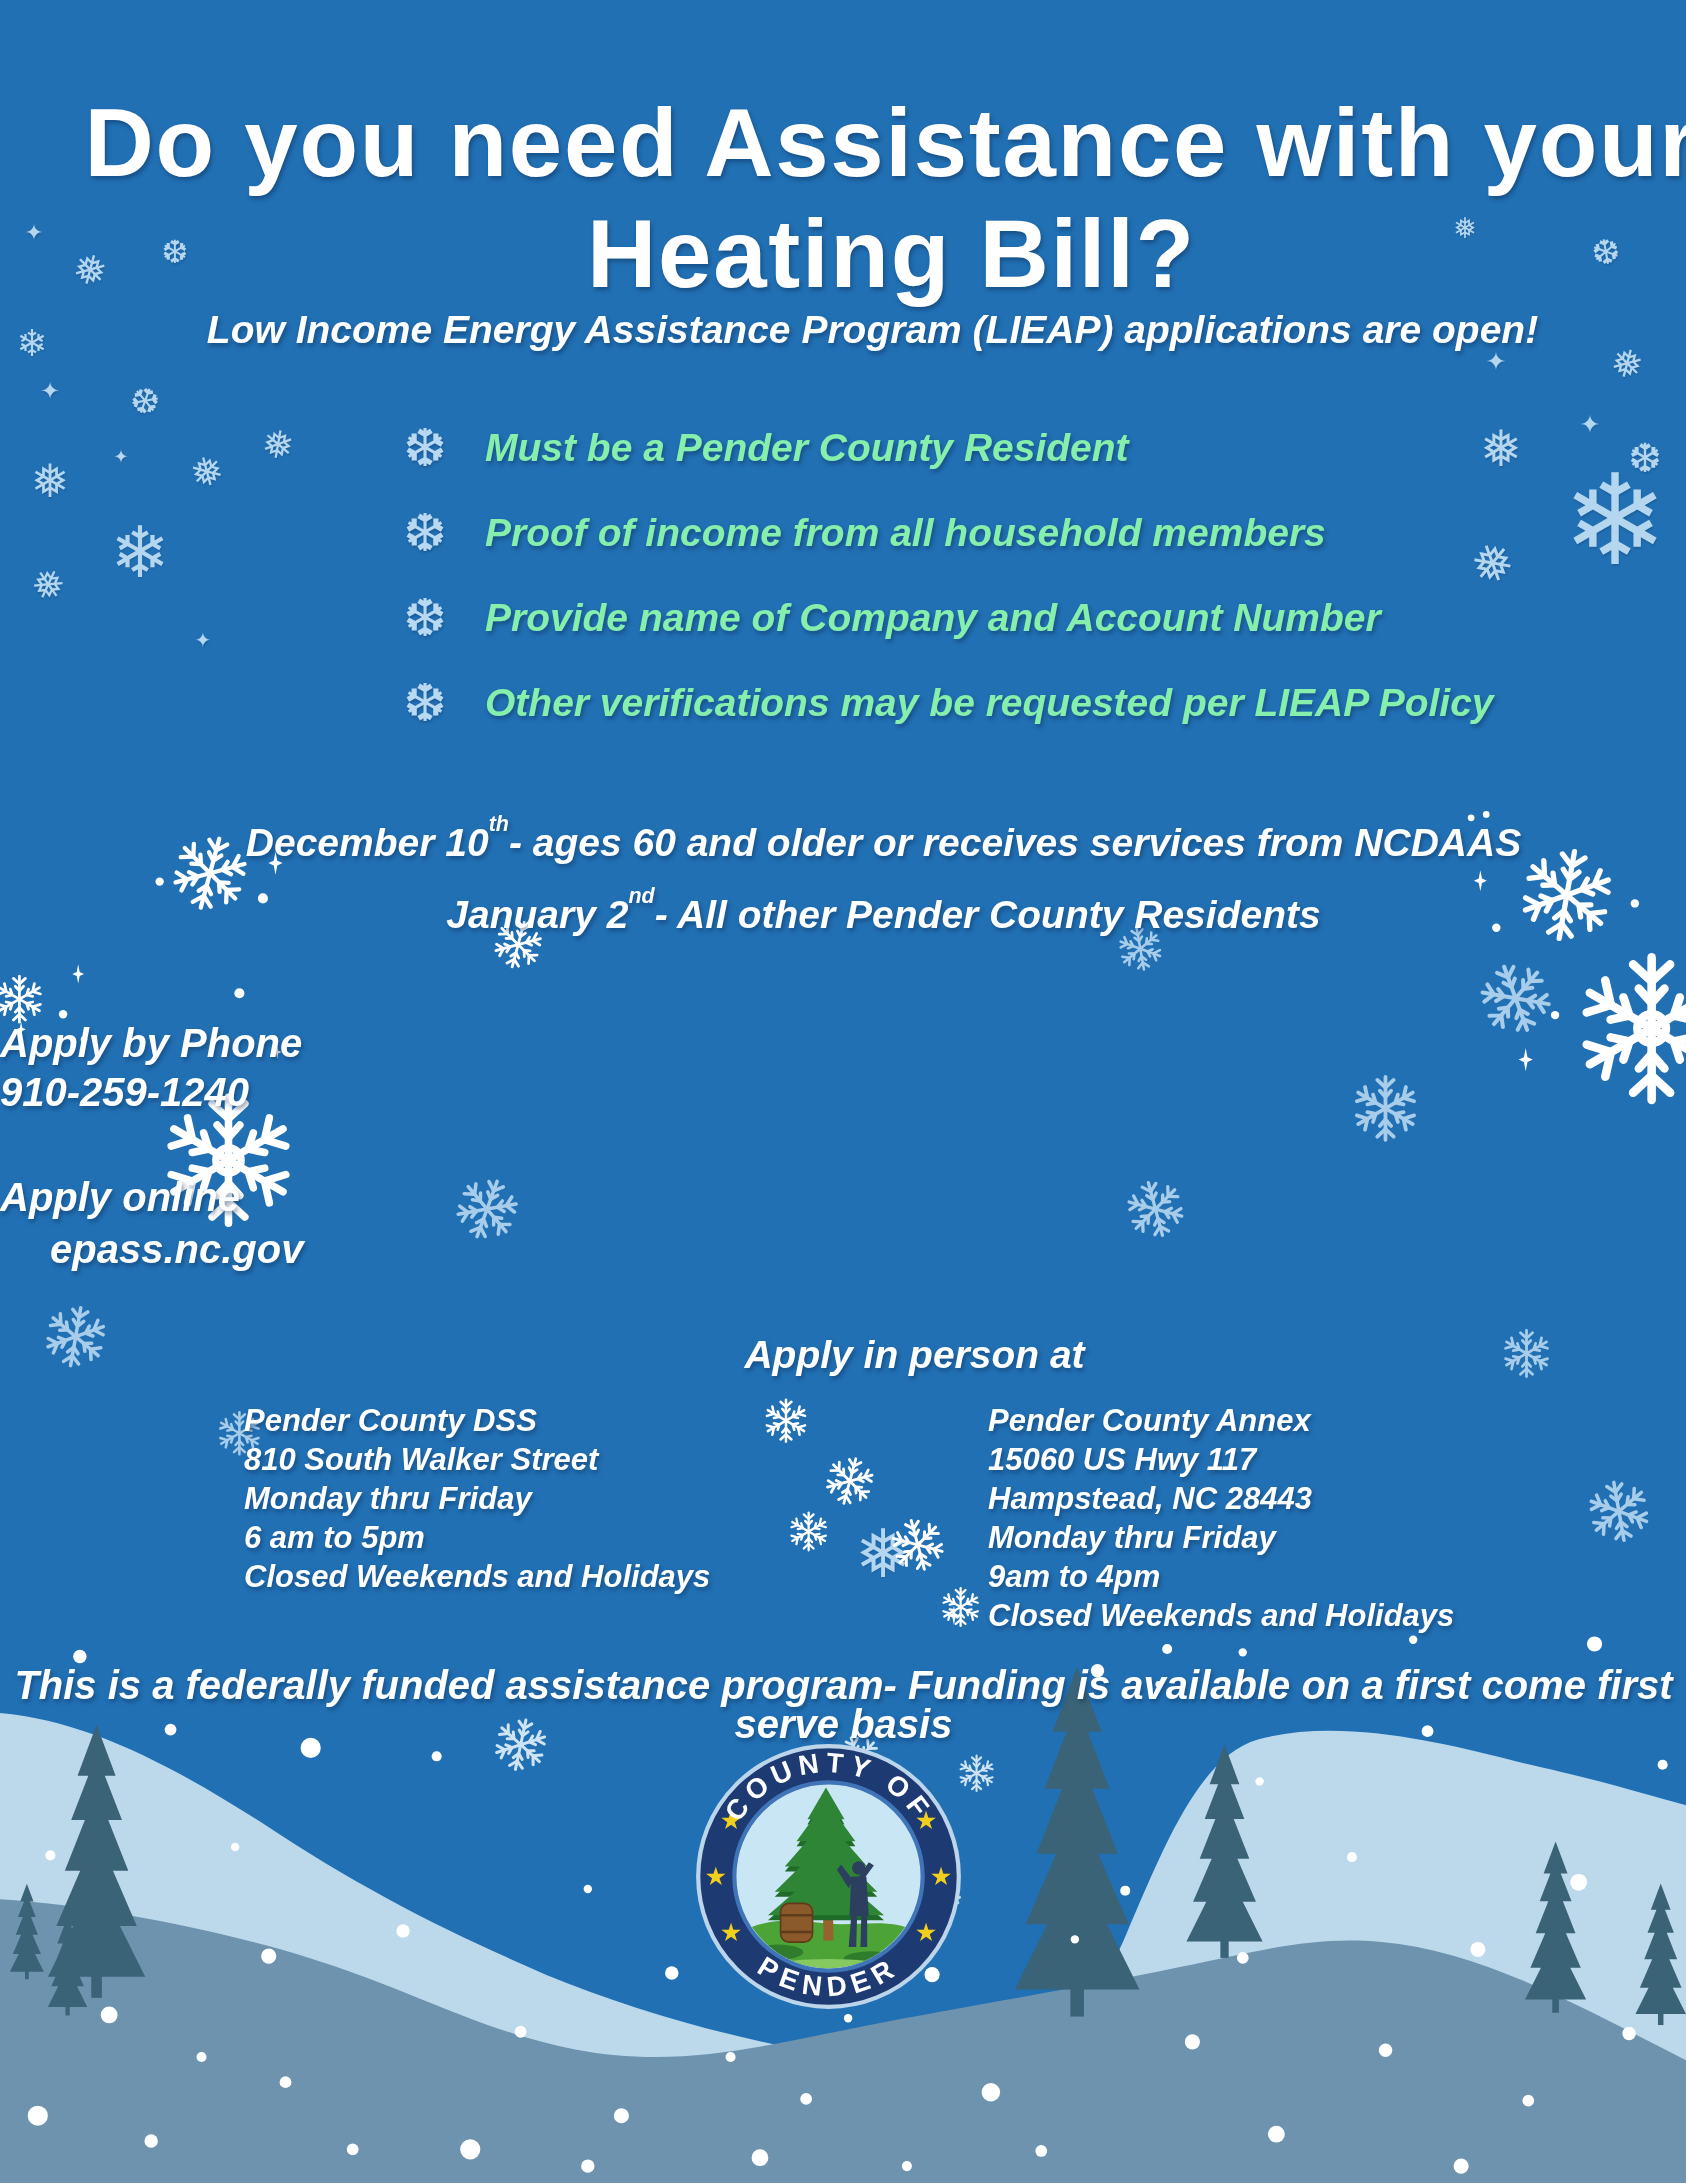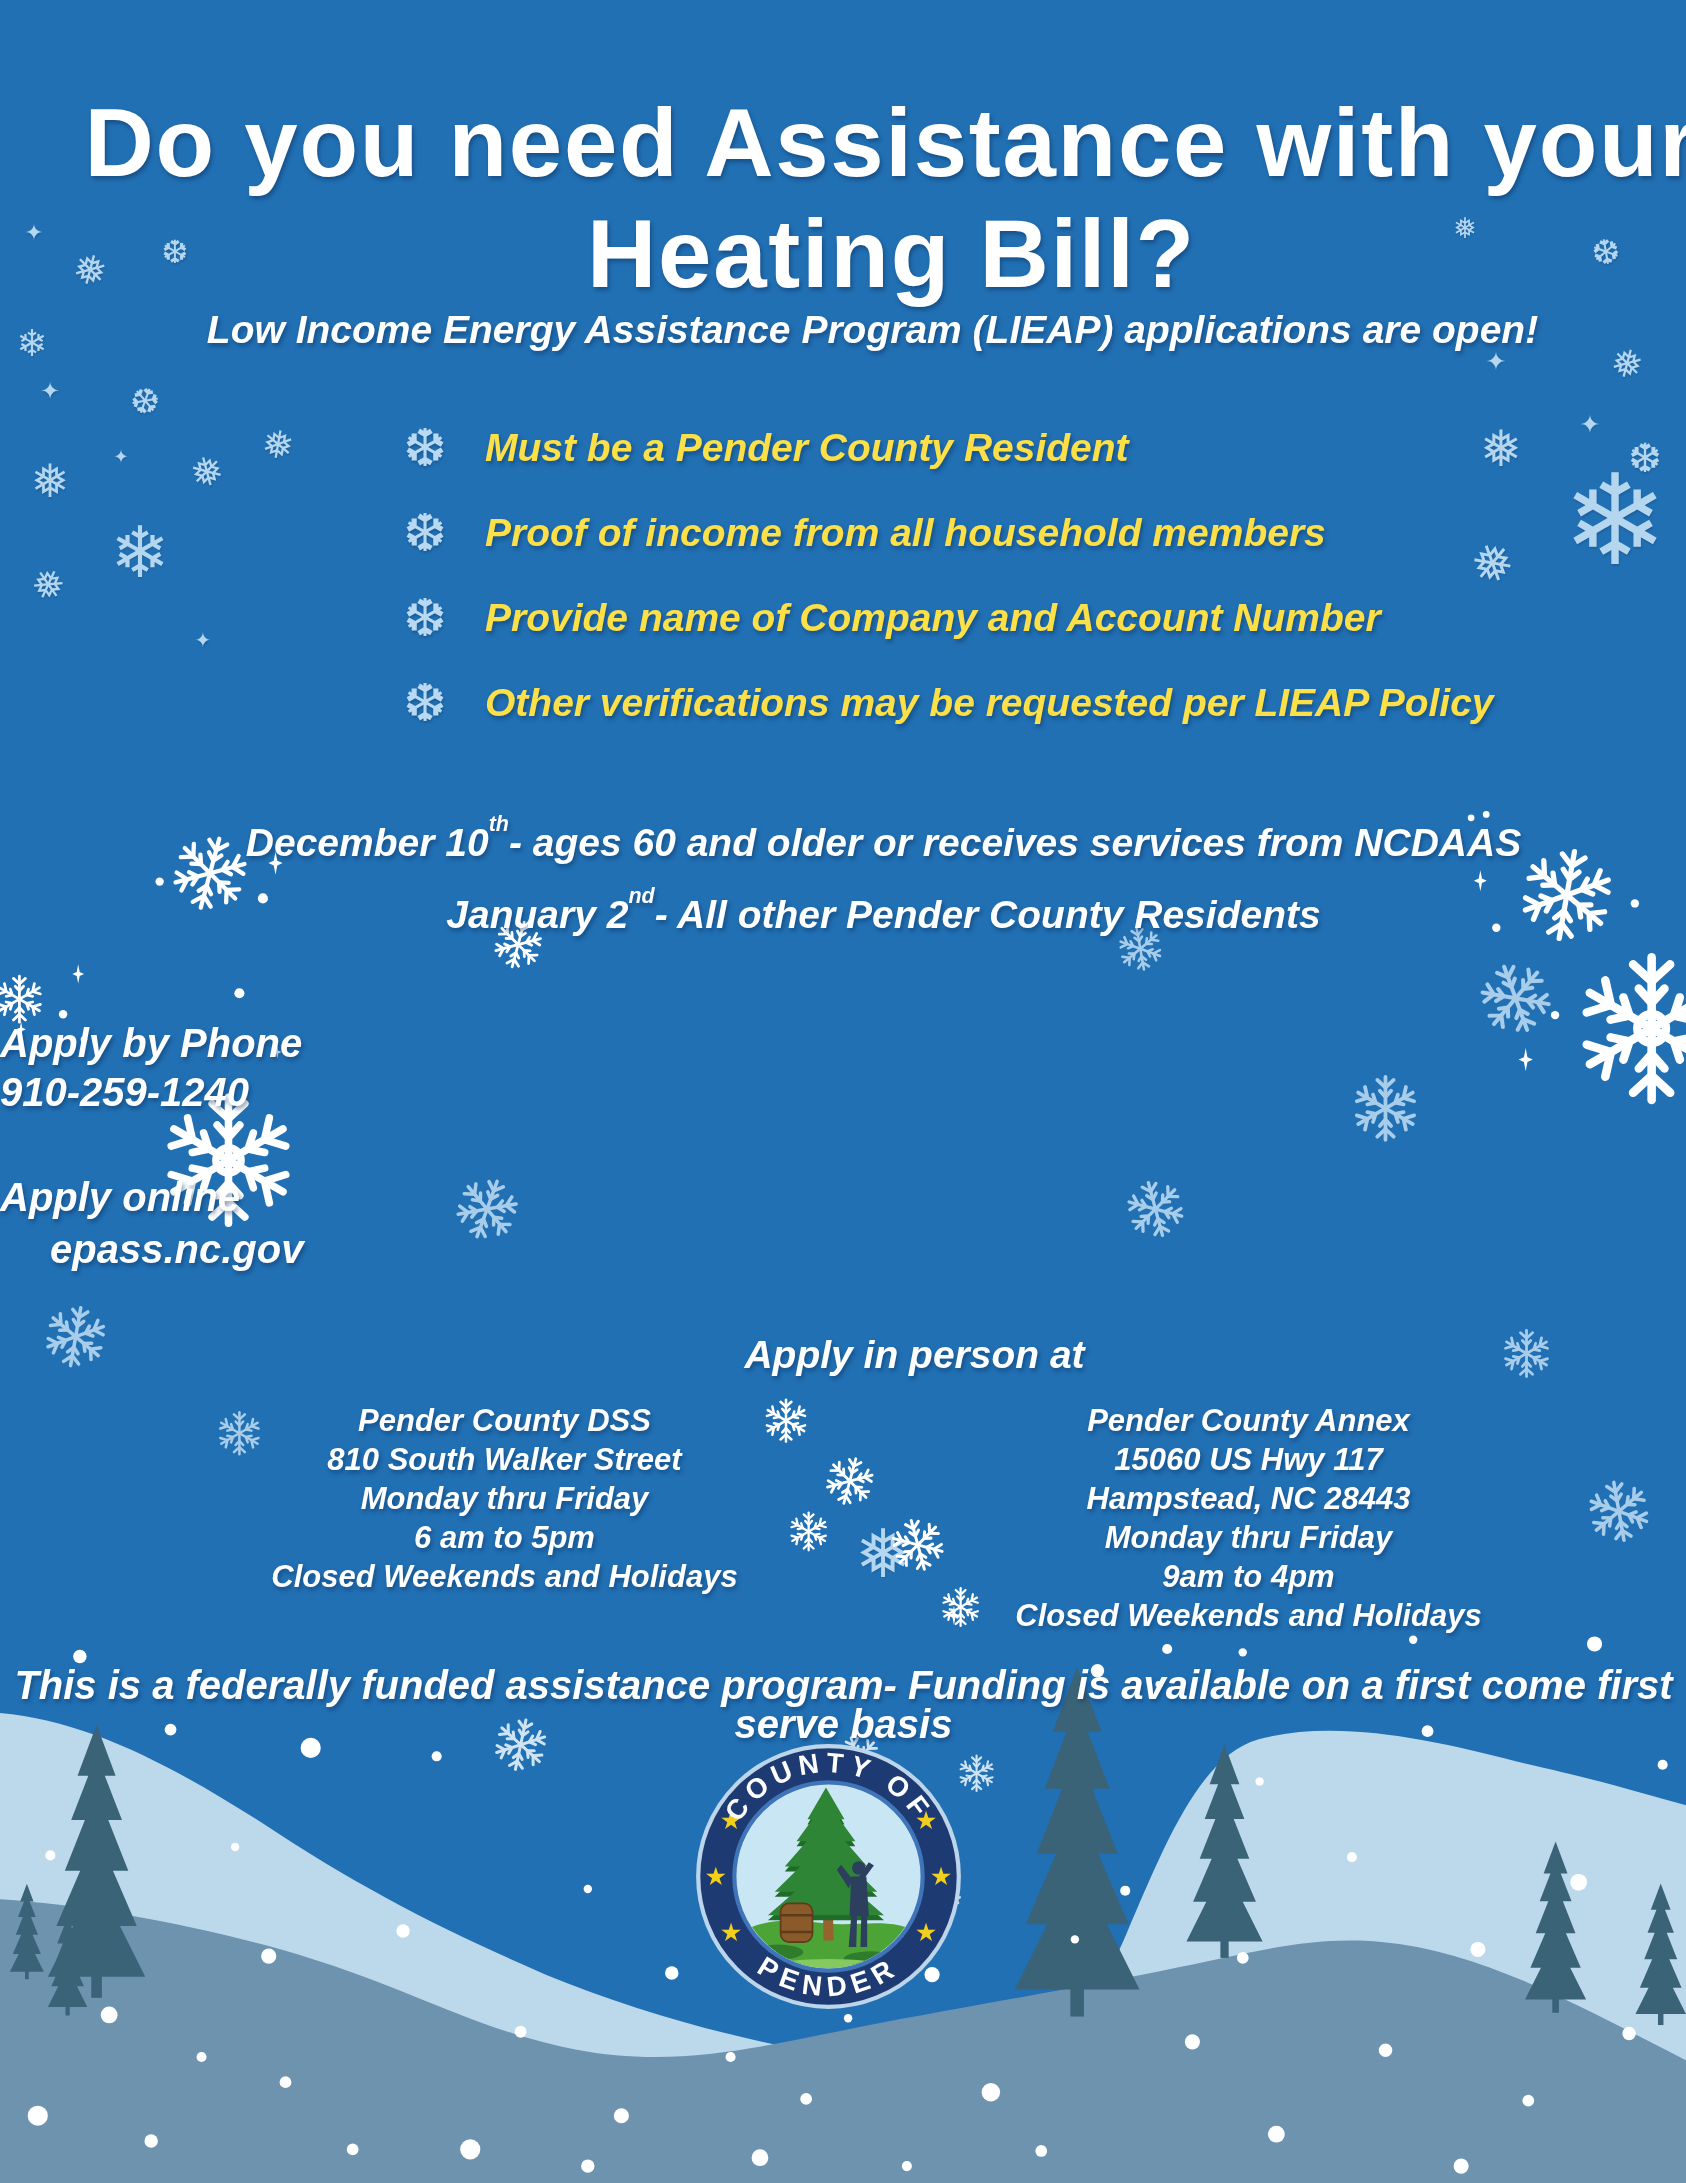--- a/index.html
+++ b/index.html
@@ -12,34 +12,34 @@
        text-shadow:1.7px 3.4px 4.2px rgba(8,40,80,.45);}
   .title{top:87px;left:0;width:100%;text-align:center;
          font-weight:700;font-size:96px;line-height:111px;letter-spacing:1.7px;margin-left:48px;}
   .subtitle{top:309px;left:0;width:100%;text-align:center;
             font-weight:700;font-style:italic;font-size:39px;line-height:42px;
             transform:translateX(29px);}
   .bullets{position:absolute;top:405px;left:395px;z-index:3;}
   .b-row{display:flex;align-items:center;height:85px;}
   .b-flake{font-size:52px;color:#b9d9f2;width:60px;text-align:center;line-height:1;
            text-shadow:0.8px 1.7px 2.5px rgba(8,40,80,.3);flex:0 0 auto;}
-  .b-text{color:#fde047;font-weight:700;font-style:italic;font-size:39px;
+  .b-text{color:#86efac;font-weight:700;font-style:italic;font-size:39px;
           margin-left:30px;text-shadow:1.7px 3.4px 4.2px rgba(8,40,80,.45);}
   .dates{top:803px;left:0;width:100%;text-align:center;font-weight:700;font-style:italic;
          font-size:39px;line-height:64px;transform:translateX(40px);}
   .dates sup{font-size:0.55em;position:relative;top:-0.5em;}
   .phone{top:1019px;left:0;width:100%;text-align:left;font-weight:700;font-style:italic;
          font-size:40px;line-height:49px;}
   .online{top:1171px;left:0;width:100%;font-weight:700;font-style:italic;
           font-size:40px;line-height:52px;}
   .online .url-line{transform:translateX(50px);}
   .inperson{top:1330px;left:0;width:100%;text-align:center;font-weight:700;font-style:italic;
             font-size:39px;line-height:49px;transform:translateX(71px);}
   .loc{top:1401px;font-weight:700;font-style:italic;font-size:31px;line-height:39px;
-       text-align:center;}
+       }
   .loc-left{left:244px;width:521px;}
   .loc-right{left:988px;width:521px;}
   .footer{top:1666px;left:0;width:100%;text-align:center;font-weight:700;font-style:italic;
           font-size:40px;line-height:39px;}
   #decor-glyphs span{position:absolute;z-index:2;line-height:1;display:block;
                      transform:translate(-50%,-50%);
                      text-shadow:0.8px 1.7px 1.7px rgba(8,40,80,.2);}
   #decor-svg{position:absolute;left:0;top:0;z-index:2;pointer-events:none;}
   #scene{position:absolute;left:0;top:1595px;z-index:1;}
   #seal{position:absolute;left:694px;top:1742px;z-index:4;}

